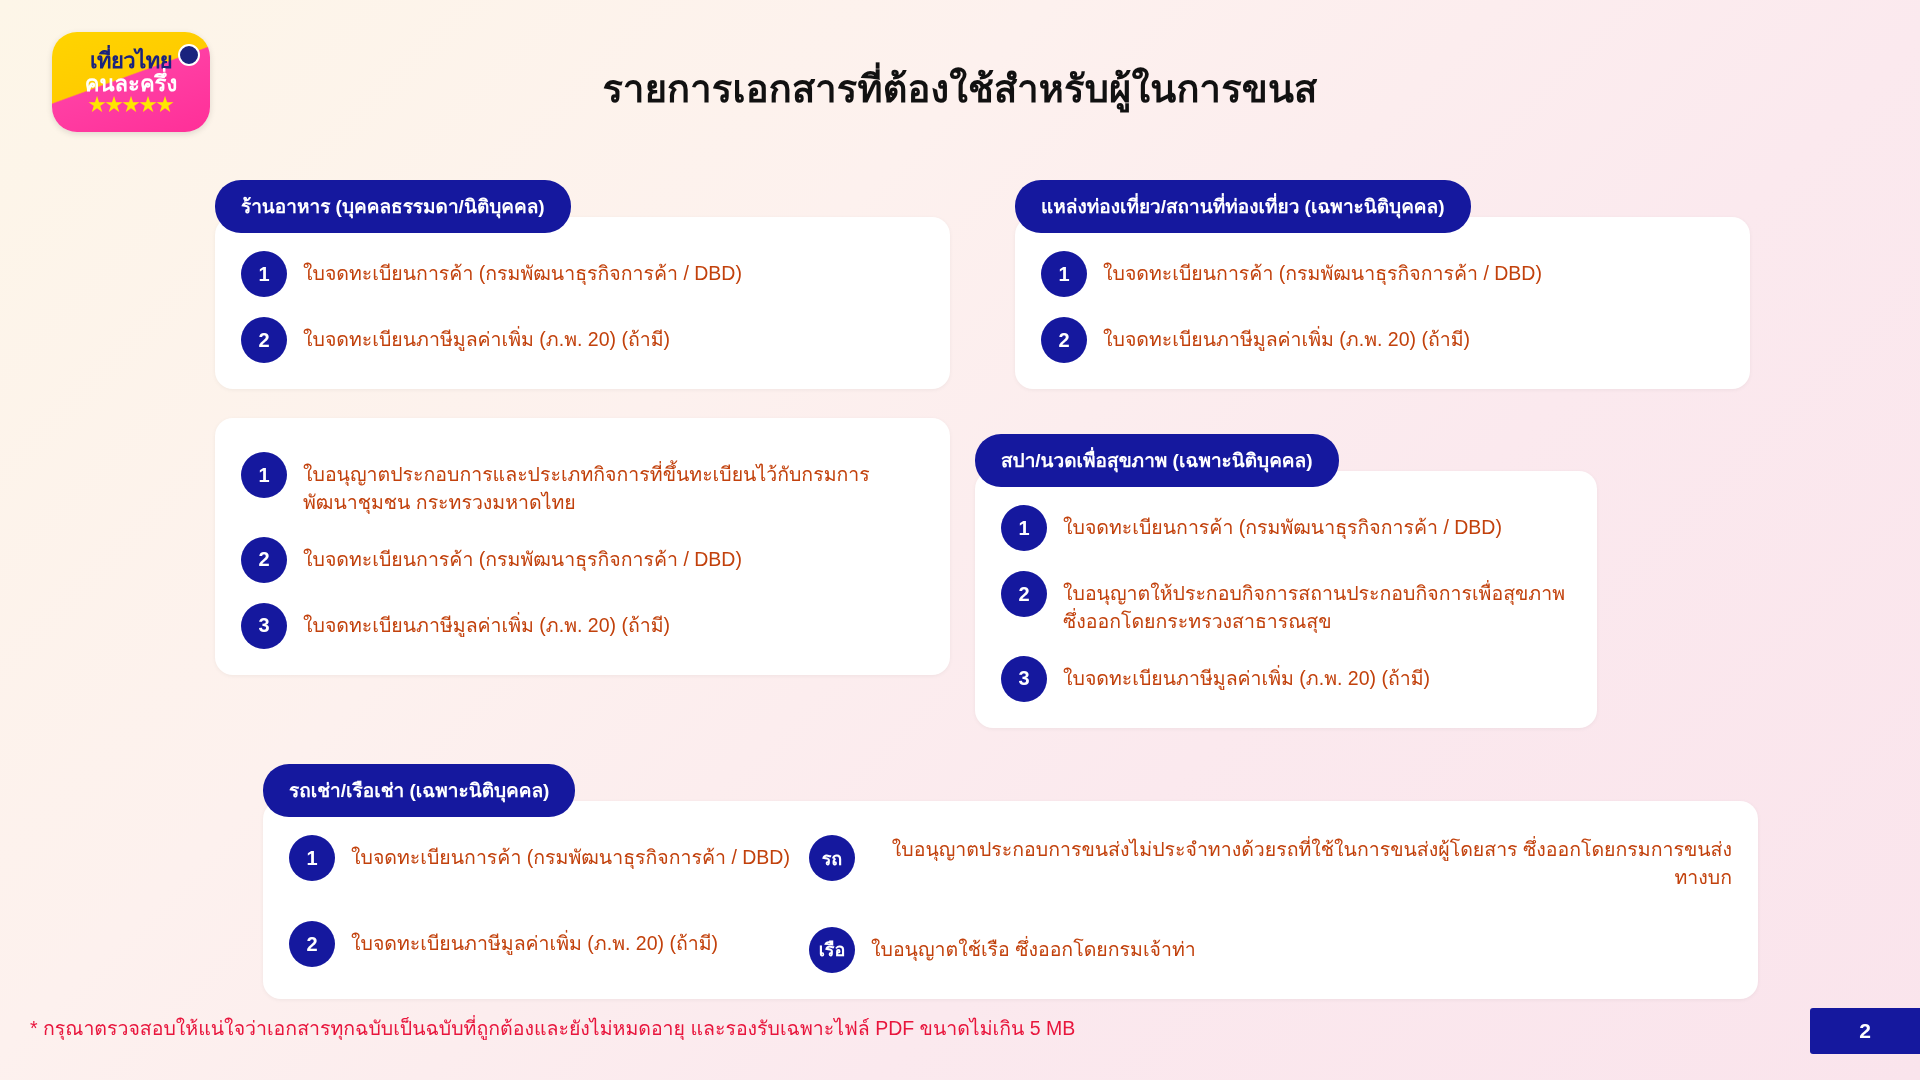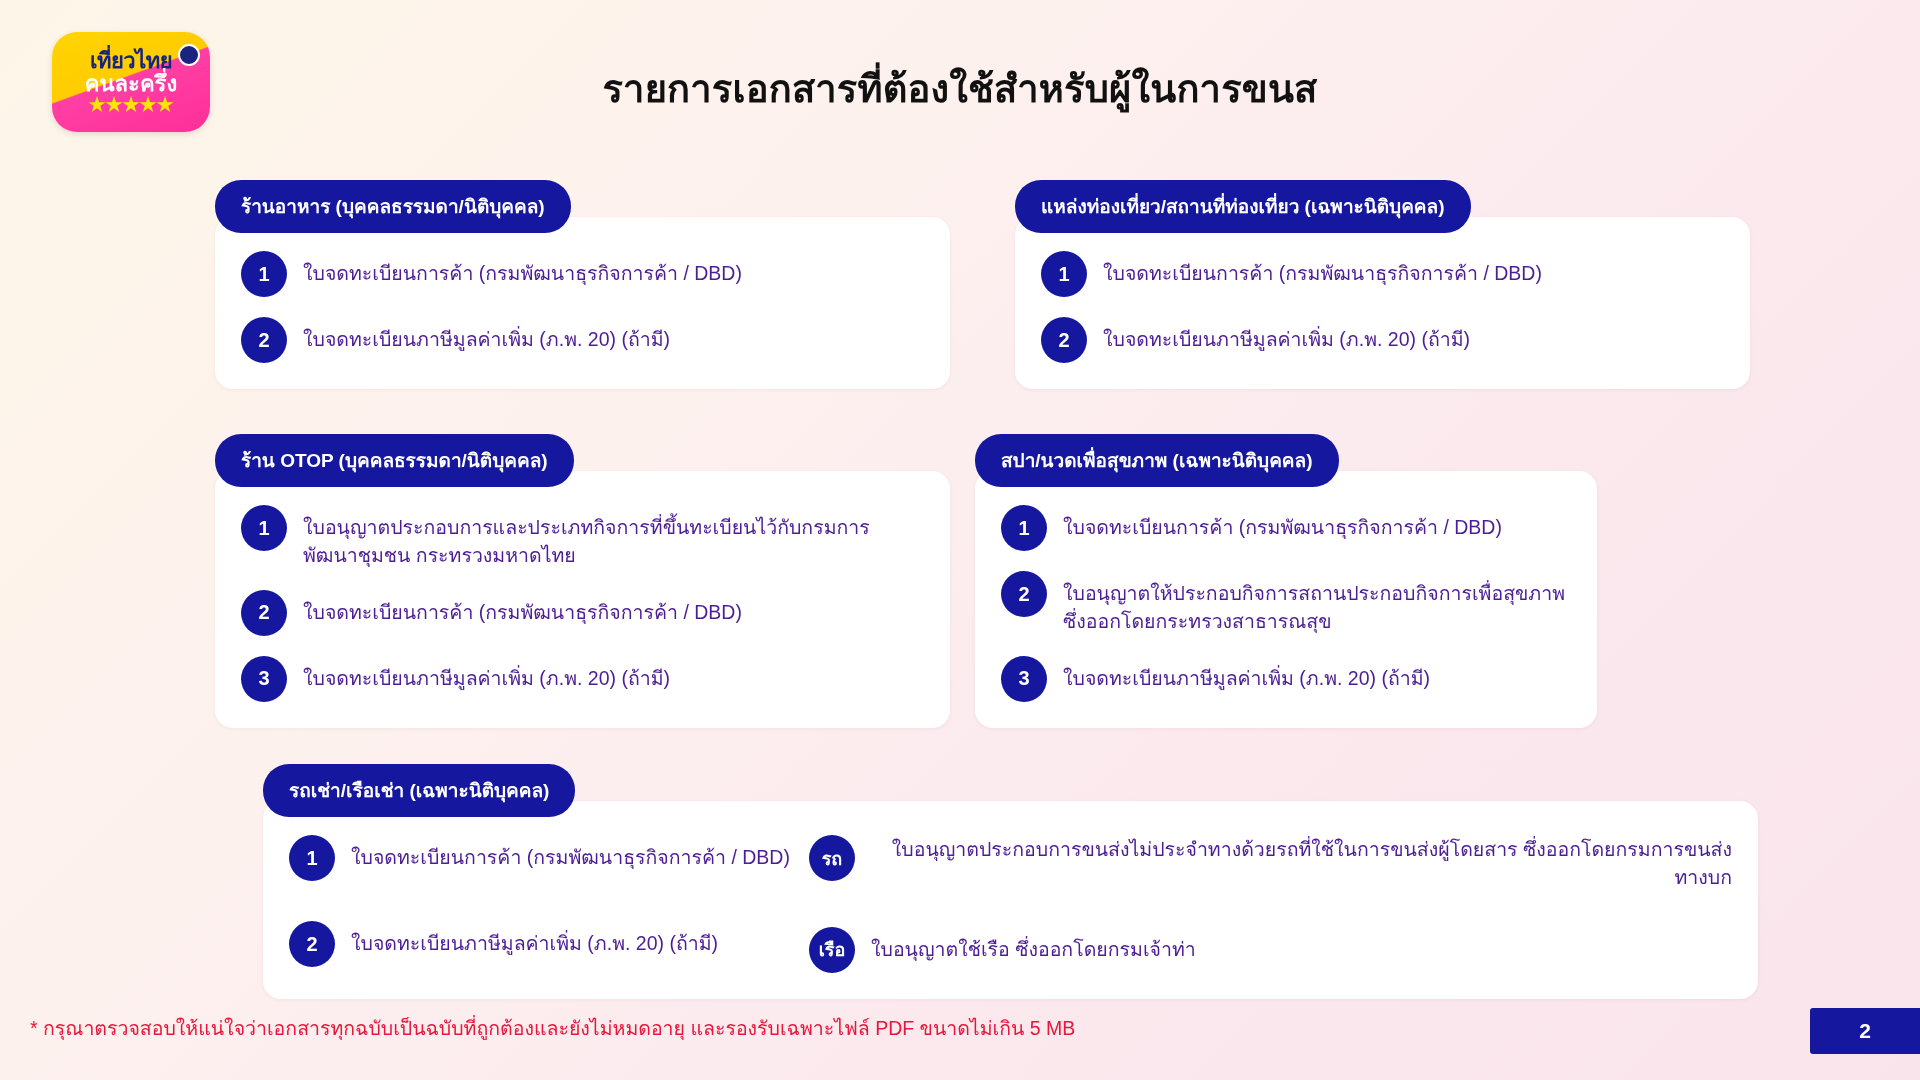--- a/index.html
+++ b/index.html
@@ -93,21 +93,21 @@
     background: #15189e;
     color: #ffffff;
     font-size: 20px; font-weight: bold;
     display: flex; align-items: center; justify-content: center;
     margin-right: 16px;
   }
   .num.wide { font-size: 18px; }
 
   .txt {
     font-size: 19.5px;
-    color: #4c1d95;
+    color: #c2410c;
     line-height: 1.45;
     padding-top: 8px;
   }
 
   
   .cols { display: flex; }
   .col-l { width: 520px; flex: 0 0 auto; }
   .col-r { flex: 1 1 auto; text-align: right; }
 
   
@@ -162,21 +162,20 @@
       <div class="txt">ใบจดทะเบียนการค้า (กรมพัฒนาธุรกิจการค้า / DBD)</div>
     </div>
     <div class="item">
       <div class="num">2</div>
       <div class="txt">ใบจดทะเบียนภาษีมูลค่าเพิ่ม (ภ.พ. 20) (ถ้ามี)</div>
     </div>
   </div>
 </div>
 
 <div class="section" style="left:215px; top:434px; width:735px;">
-  <div class="sec-header">ร้าน OTOP (บุคคลธรรมดา/นิติบุคคล)</div>
   <div class="sec-body">
     <div class="item">
       <div class="num">1</div>
       <div class="txt">ใบอนุญาตประกอบการและประเภทกิจการที่ขึ้นทะเบียนไว้กับกรมการพัฒนาชุมชน กระทรวงมหาดไทย</div>
     </div>
     <div class="item">
       <div class="num">2</div>
       <div class="txt">ใบจดทะเบียนการค้า (กรมพัฒนาธุรกิจการค้า / DBD)</div>
     </div>
     <div class="item">

